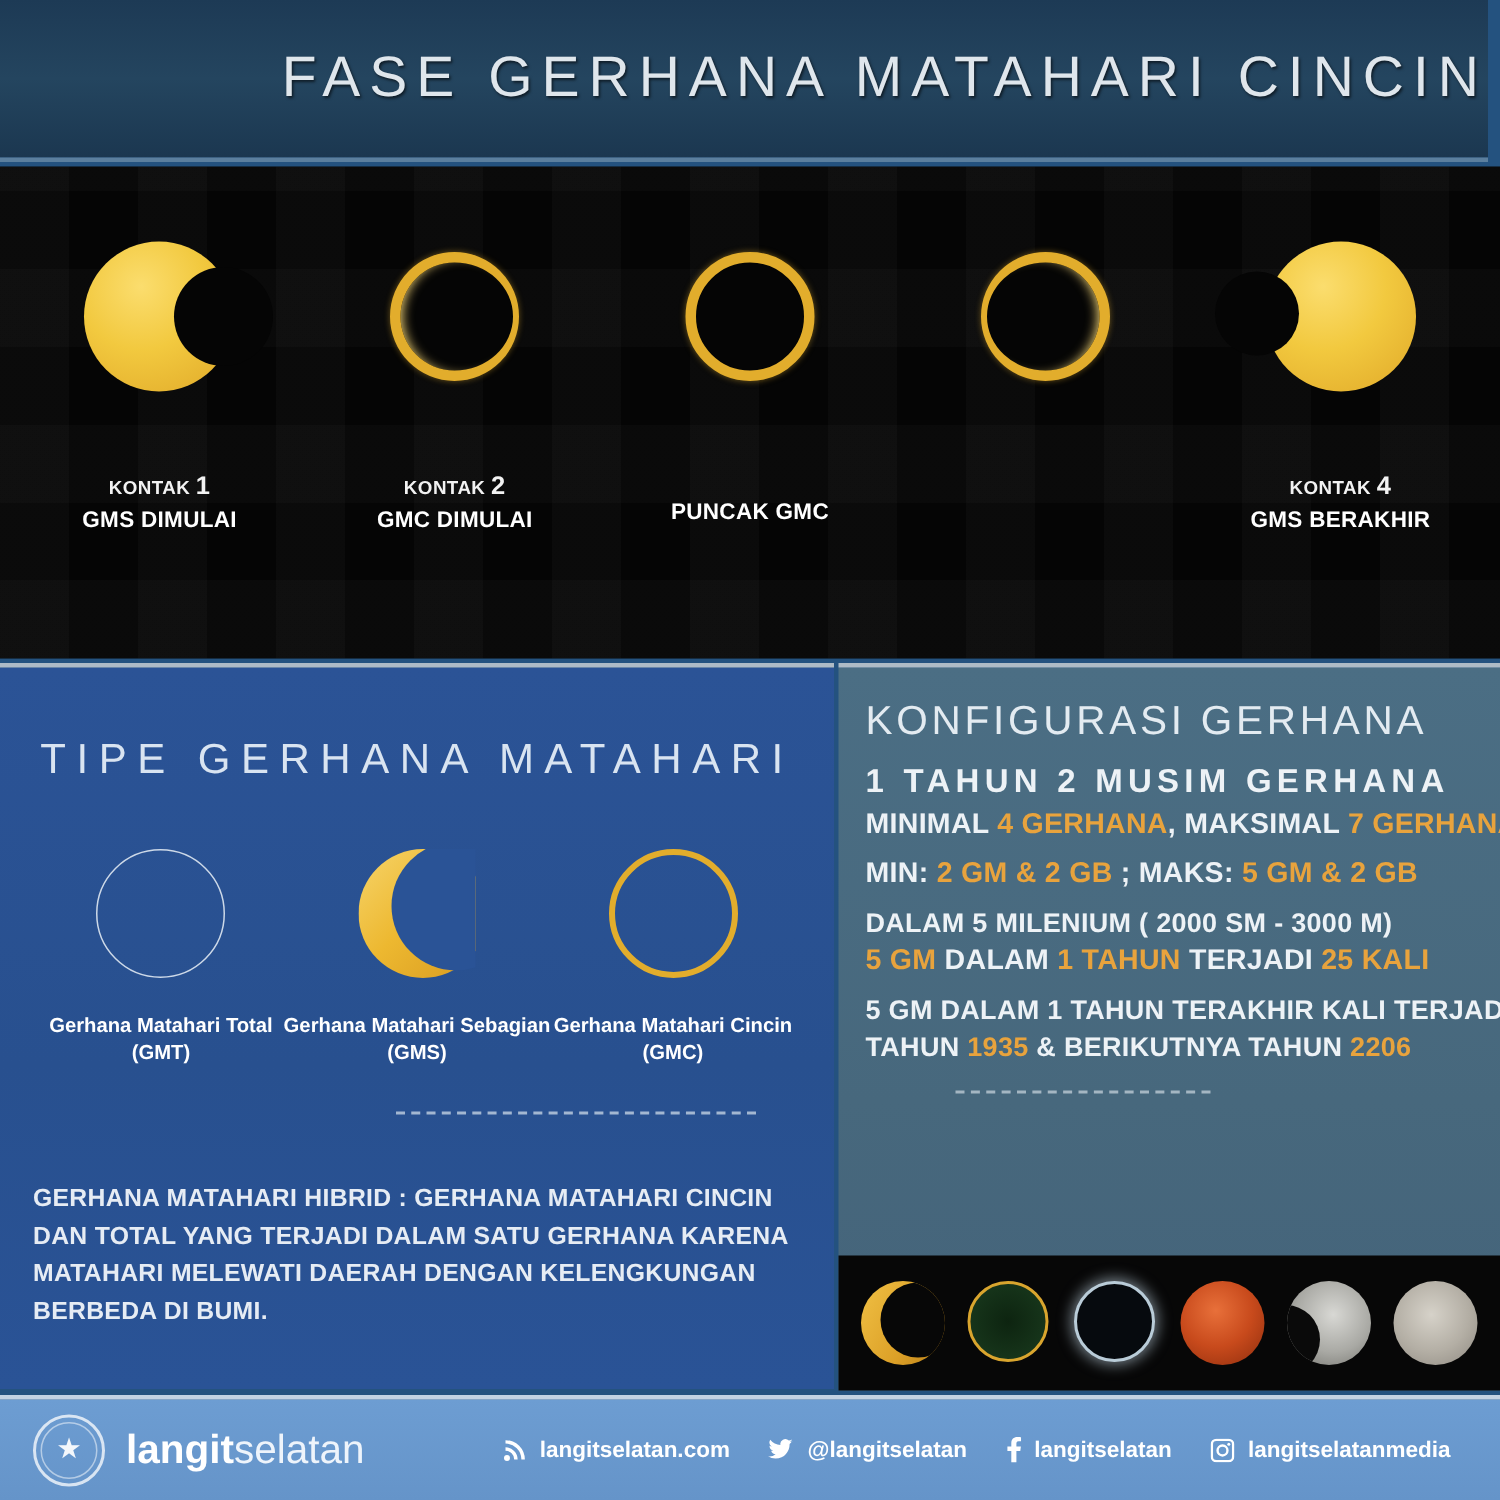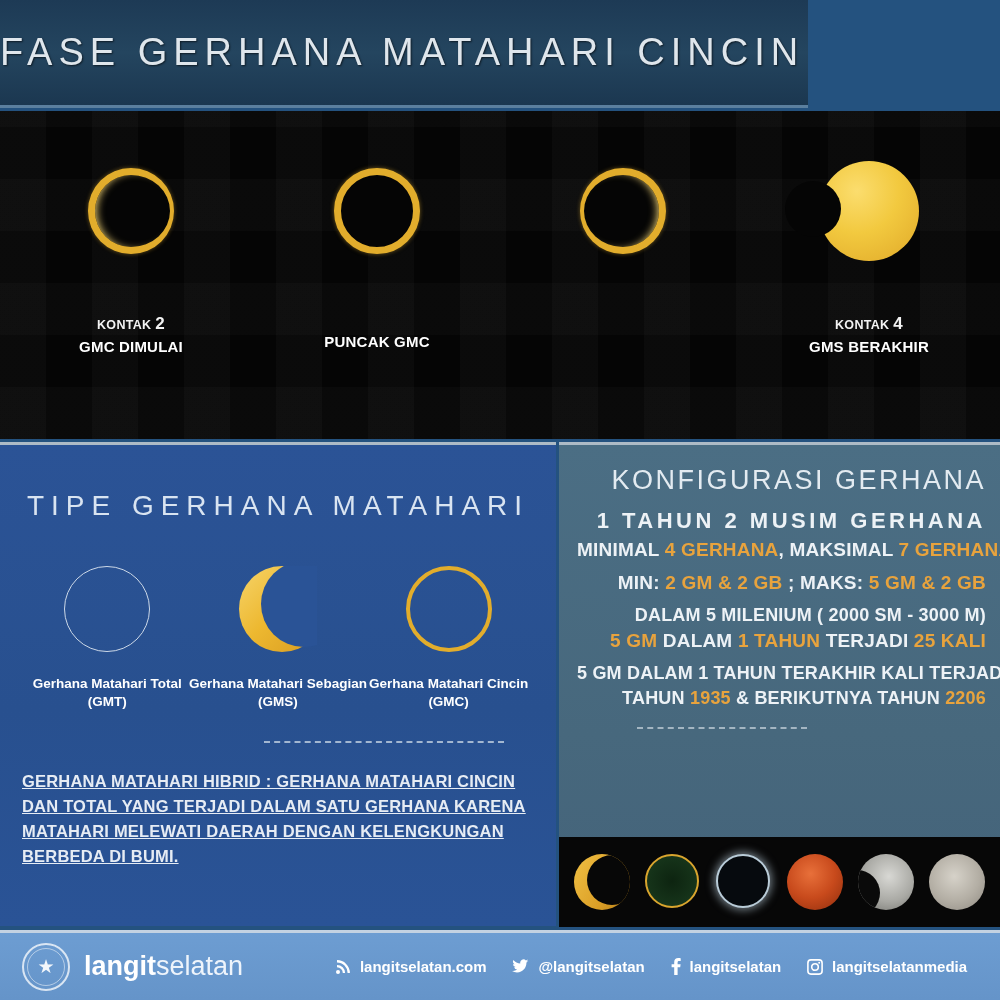--- a/index.html
+++ b/index.html
@@ -6,24 +6,24 @@
   html,body { width:1000px; height:1000px; }
   body {
     font-family:"Liberation Sans", sans-serif;
     background:#24527f;
     overflow:hidden;
   }
   .page { position:relative; width:1000px; height:1000px; }
 
   
   .header {
-    position:absolute; left:0; top:0; width:808px; height:108px;
+    position:absolute; left:0; top:0; width:992px; height:108px;
     background:linear-gradient(180deg,#1d3a55 0%, #24455f 50%, #1b3750 100%);
     border-bottom:3px solid #5b7f9e;
-    display:flex; align-items:center; justify-content:flex-start;
+    display:flex; align-items:center; justify-content:flex-end;
   }
   .header-title {
     color:#dfe6ec; font-size:38px; font-weight:400;
     letter-spacing:6px; white-space:nowrap;
     font-family:"Liberation Sans", sans-serif;
     text-shadow:1px 1px 2px rgba(0,0,0,.6);
   }
 
   
   .phases {
@@ -123,30 +123,29 @@
     position:absolute; left:22px; top:-5px; width:86px; height:86px; border-radius:50%;
     background:#2a5396;
   }
   .dash-divider {
     margin:30px auto 0 auto; width:240px; height:0;
     border-top:2px dashed #b9c9dd; opacity:.85;
   }
   .dash-divider.right-pos { margin-left:auto; margin-right:30px; }
   .hybrid-text {
     color:#e6ecf4; font-size:16.5px; font-weight:bold; line-height:1.5;
-    letter-spacing:.2px; margin-top:26px;text-decoration:underline;
+    letter-spacing:.2px; margin-top:44px;
   }
 
   
   .panel-right {
     position:absolute; left:559px; top:442px; width:441px; height:485px;
     background:linear-gradient(180deg,#4b6e84 0%, #47687d 60%, #44637a 100%);
     border-top:3px solid #aebbc6;
     padding:20px 14px 0 18px;
-    text-align:right;
   }
   .panel-right-title {
     color:#e3ebf1; font-size:27px; letter-spacing:2.5px; font-weight:400;
     margin-bottom:12px;
   }
   .kg-line1 {
     color:#edf2f6; font-size:22px; font-weight:bold; letter-spacing:3.5px;
     margin-bottom:3px; white-space:nowrap;
   }
   .kg-line {
@@ -241,20 +240,32 @@
 
 <div class="page">
 
   <div class="header">
     <div class="header-title">FASE GERHANA MATAHARI CINCIN</div>
   </div>
 
   <div class="phases">
     <div class="phase-row">
 
+      <div class="phase">
+        <div class="art">
+          <div class="sun-bite">
+            <div class="disk"></div>
+              <div class="moon"></div>
+          </div>
+        </div>
+        <div class="caption">
+          <div class="kontak"><span>KONTAK</span> <span class="num">1</span></div>
+          <div class="phase-name">GMS DIMULAI</div>
+        </div>
+      </div>
 
       <div class="phase">
         <div class="art">
           <div class="ring left"></div>
         </div>
         <div class="caption">
           <div class="kontak"><span>KONTAK</span> <span class="num">2</span></div>
           <div class="phase-name">GMC DIMULAI</div>
         </div>
       </div>

